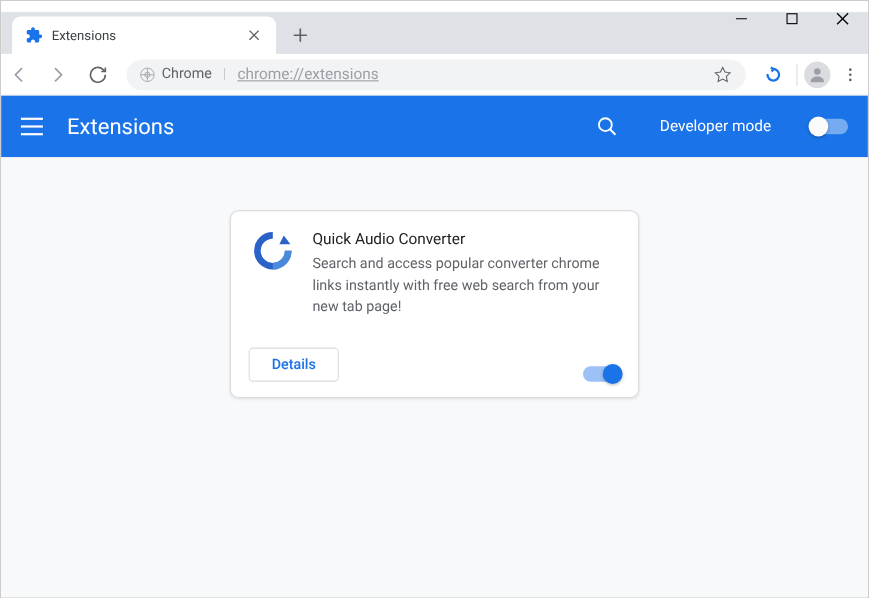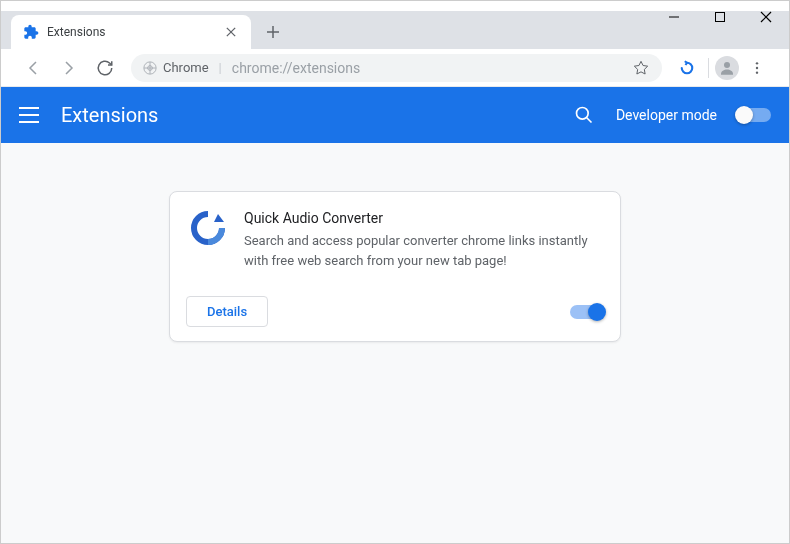--- a/index.html
+++ b/index.html
@@ -87,21 +87,21 @@
       color: #5f6368;
       cursor: pointer;
       border-radius: 50%;
     }
     
     .nav-bar {
       height: 38px;
       background: #fff;
       display: flex;
       align-items: center;
-      padding: 0 16px;
+      padding: 0 0;
       gap: 4px;
       border-bottom: 1px solid #e8eaed;
     }
     .nav-icon {
       width: 32px;
       height: 32px;
       display: flex;
       align-items: center;
       justify-content: center;
       color: #9aa0a6;
@@ -124,20 +124,21 @@
       display: flex;
       align-items: center;
       gap: 6px;
       font-size: 13px;
       color: #5f6368;
     }
     .omnibox-text {
       font-size: 14px;
       color: #9aa0a6;
       flex: 1;
+      text-decoration: underline;
     }
     .omnibox-star {
       width: 18px;
       height: 18px;
       display: flex;
       align-items: center;
       justify-content: center;
       color: #5f6368;
       cursor: pointer;
     }
@@ -204,21 +205,21 @@
       width: 100%;
     }
     .page-title {
       font-size: 20px;
       font-weight: 400;
       flex: 1;
     }
     .header-right {
       display: flex;
       align-items: center;
-      gap: 20px;
+      gap: 36px;
     }
     .search-btn {
       width: 24px;
       height: 24px;
       display: flex;
       align-items: center;
       justify-content: center;
       cursor: pointer;
     }
     .dev-label {
@@ -247,21 +248,21 @@
     
     .content {
       background: #f8f9fa;
       height: calc(544px - 10px - 38px - 38px - 56px);
       padding-top: 48px;
       display: flex;
       justify-content: center;
       position: relative;
     }
     .card {
-      width: 452px;
+      width: 372px;
       background: #fff;
       border: 1px solid #dadce0;
       border-radius: 8px;
       box-shadow: 0 1px 2px rgba(60,64,67,.08);
       height: fit-content;
     }
     .card-body {
       padding: 18px 20px 16px 20px;
       display: flex;
       gap: 18px;
@@ -282,21 +283,21 @@
       color: #202124;
       margin-bottom: 5px;
     }
     .card-desc {
       font-size: 13px;
       color: #5f6368;
       line-height: 1.5;
     }
     .card-footer {
       display: flex;
-      align-items: center;
+      align-items: flex-end;
       padding: 10px 16px 14px 16px;
       gap: 10px;
     }
     .btn {
       border: 1px solid #dadce0;
       background: #fff;
       color: #1a73e8;
       font-size: 13px;
       font-weight: 500;
       padding: 7px 20px;

